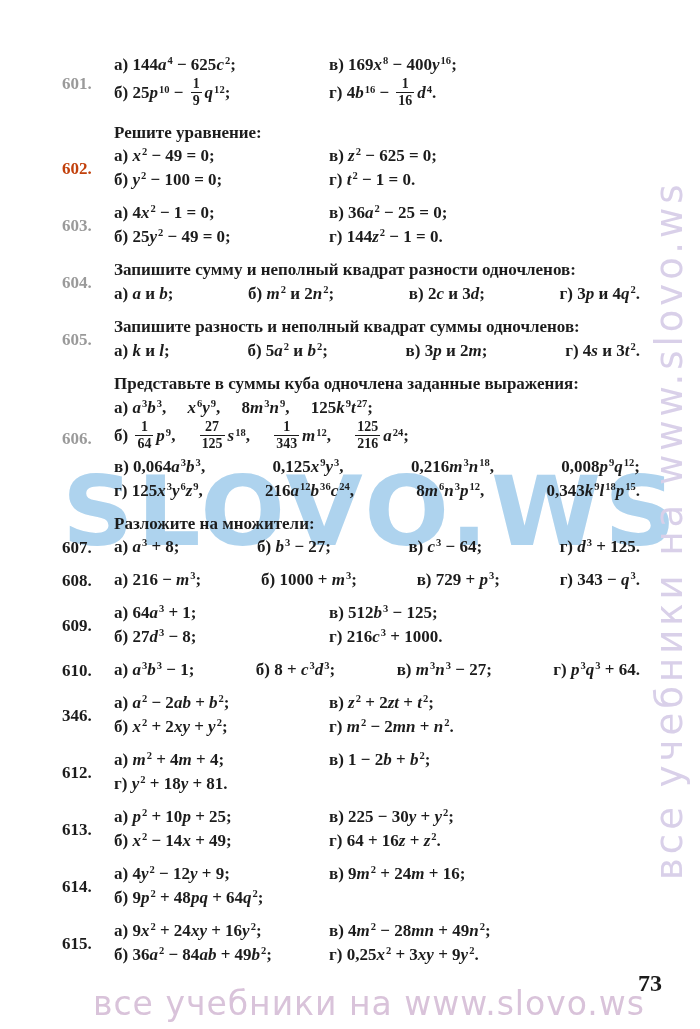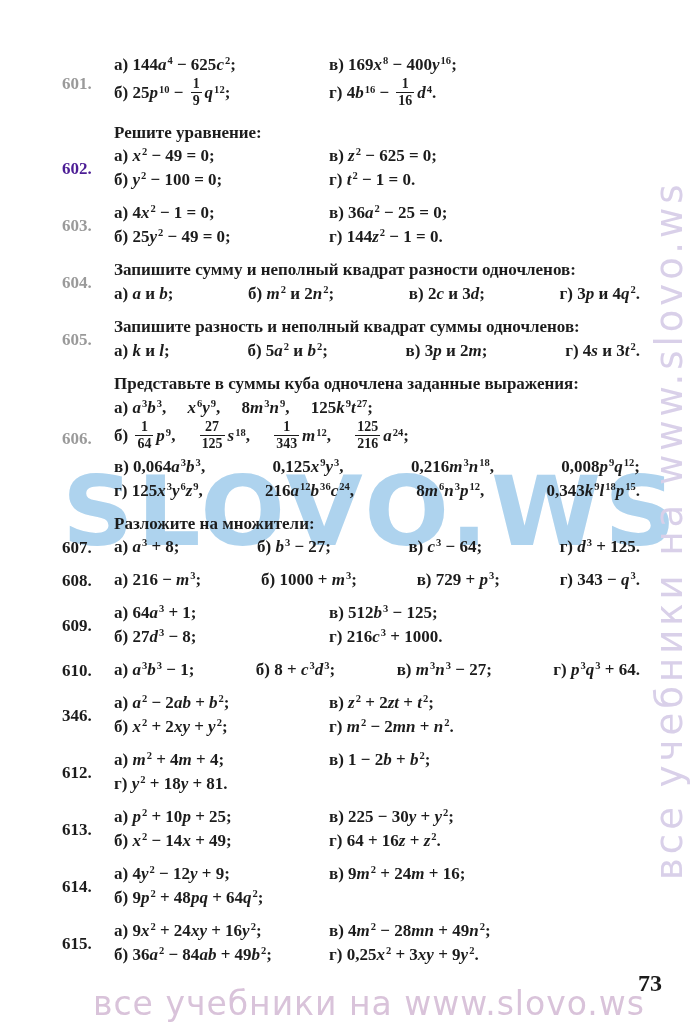--- a/index.html
+++ b/index.html
@@ -22,21 +22,21 @@
     left:648px;top:880px;width:745px;font-size:37px;letter-spacing:4px;white-space:nowrap;
     transform:rotate(-90deg);transform-origin:left top;
   }
   
   #content{position:relative;z-index:1;padding:54px 46px 0 62px;}
   .problem{margin-bottom:9px;}
   .intro{font-weight:bold;margin-left:52px;font-size:17px;line-height:22px;margin-bottom:1px;}
   .prow{display:flex;align-items:center;}
   .pnum{width:52px;flex-shrink:0;font-weight:bold;font-size:17px;line-height:22px;}
   .pnum.fade-dim{color:#9a9a9a;}
-  .pnum.fade-faint{color:#4c1d95;}
+  .pnum.fade-faint{color:#c2410c;}
   .pbody{flex:1;min-width:0;font-weight:bold;font-size:17px;}
   .pbody > div{line-height:22px;margin-bottom:2px;}
   .pair{display:grid;grid-template-columns:215px 1fr;}
   .row4{display:flex;justify-content:space-between;padding-right:14px;gap:24px;}
   .tline{white-space:pre-wrap;}
   .tline.bold{font-weight:bold;}
   sup{font-size:0.62em;line-height:0;vertical-align:baseline;position:relative;top:-0.55em;margin-left:1px;}
   i{font-style:italic;}
   .frac{display:inline-flex;flex-direction:column;text-align:center;vertical-align:middle;
     font-size:0.82em;line-height:1.15;margin:0 3px;position:relative;top:-2px;}

